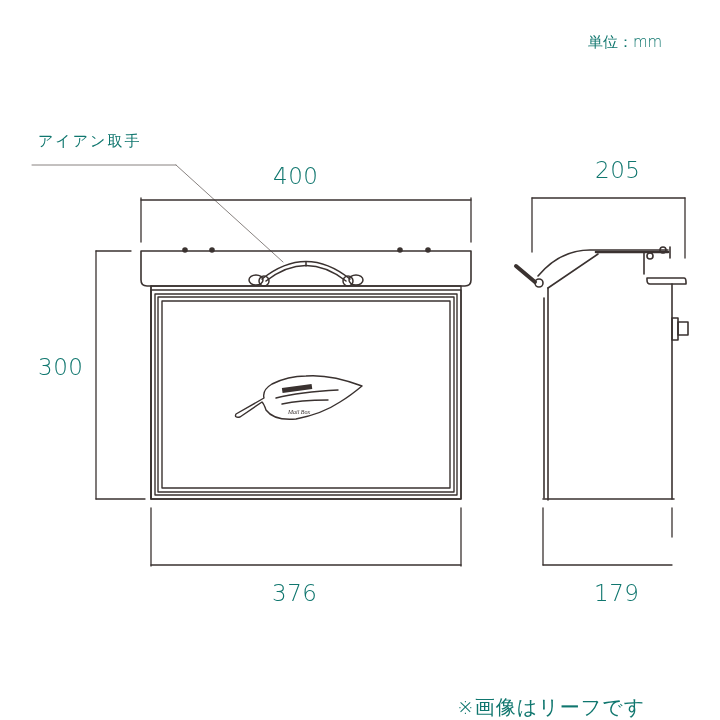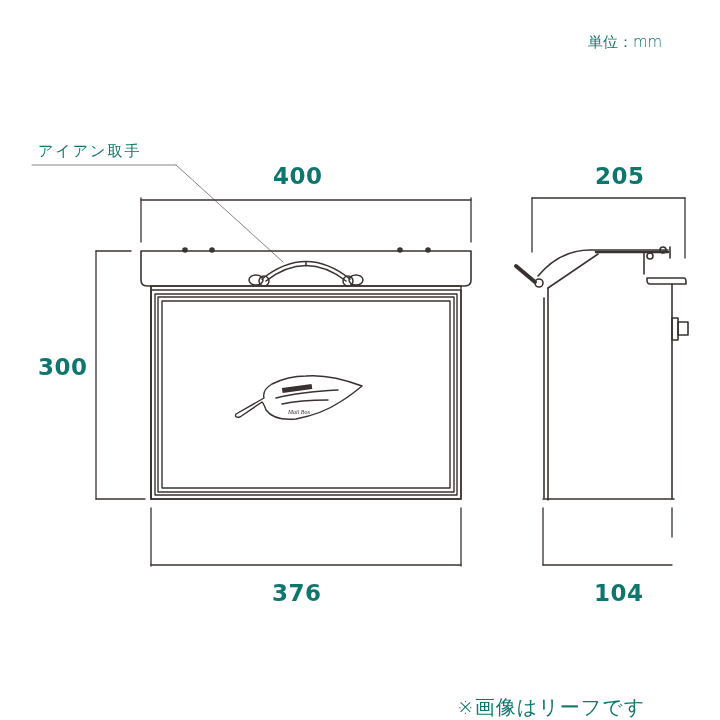--- a/index.html
+++ b/index.html
@@ -1,35 +1,35 @@
 <!DOCTYPE html>
 <html><head>
 <meta charset="utf-8">
 <style>
   html, body { margin: 0; padding: 0; background: #ffffff; }
   body { width: 720px; height: 720px; position: relative; overflow: hidden;
          font-family: "DejaVu Sans", "Liberation Sans", sans-serif; color: #3a3230; }
   svg { position: absolute; left: 0; top: 0; }
   .lbl { position: absolute; font-weight: 300; color: #0f766e; white-space: nowrap; }
-  .dim { font-size: 23px; letter-spacing: 0.5px; font-weight: bold; }
+  .dim { font-size: 23px; letter-spacing: 0.5px; }
   .unit { font-size: 15px; left: 588px; top: 33px; }
-  .callout { font-size: 15px; left: 38px; top: 142px; letter-spacing: 2px; }
+  .callout { font-size: 15px; left: 38px; top: 132px; letter-spacing: 2px; }
   .note { font-size: 20px; left: 457px; top: 648px; letter-spacing: 1px; margin-top: 46px; }
 </style>
 </head>
 <body>
 
 <div class="lbl unit">単位：mm</div>
 <div class="lbl callout">アイアン取手</div>
 
 <div class="lbl dim" style="left:273px;top:163px;">400</div>
 <div class="lbl dim" style="left:38px;top:354px;">300</div>
 <div class="lbl dim" style="left:272px;top:580px;">376</div>
-<div class="lbl dim" style="left:595px;top:163px;">205</div>
-<div class="lbl dim" style="left:594px;top:580px;">104</div>
+<div class="lbl dim" style="left:595px;top:157px;">205</div>
+<div class="lbl dim" style="left:594px;top:580px;">179</div>
 <div class="lbl note">※画像はリーフです</div>
 
 <svg width="720" height="720" viewBox="0 0 720 720" fill="none" stroke="#3a3230" stroke-linecap="round" stroke-linejoin="round">
 
   <g stroke-width="0.8" stroke="#6a6260">
     <line x1="32" y1="165" x2="176" y2="165"></line>
     <line x1="176" y1="165" x2="283" y2="262"></line>
   </g>
 
   <g>

